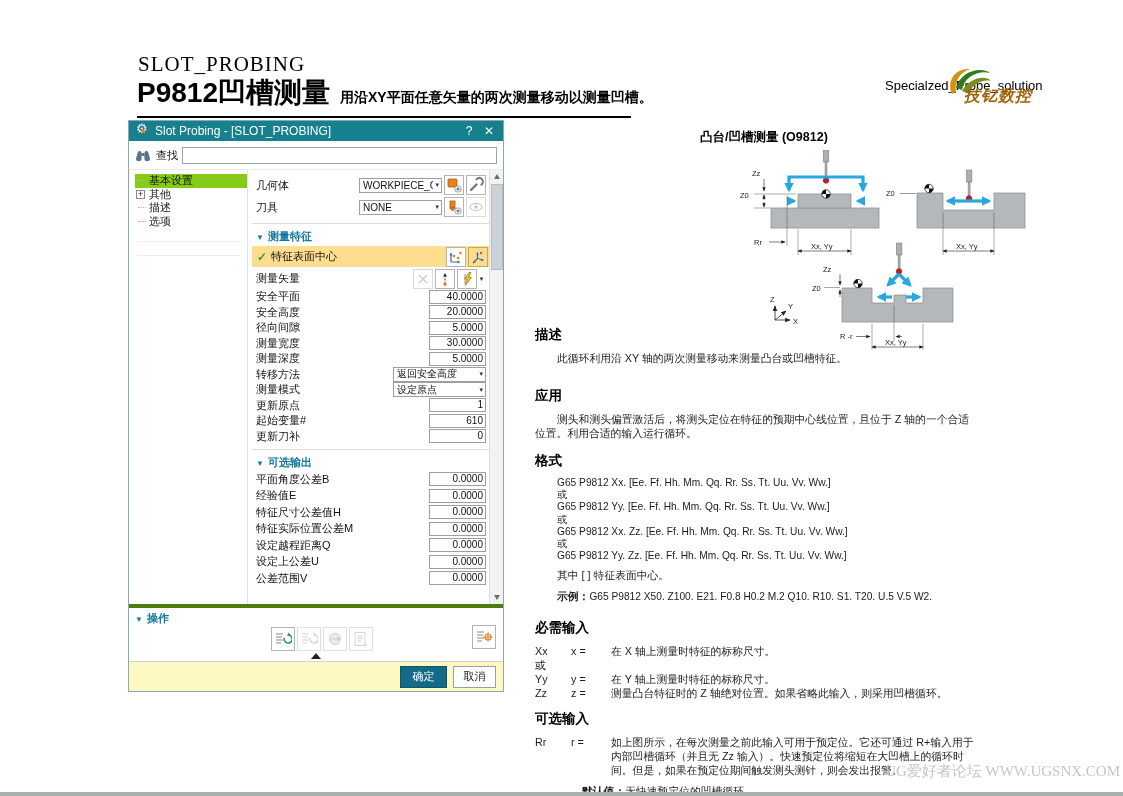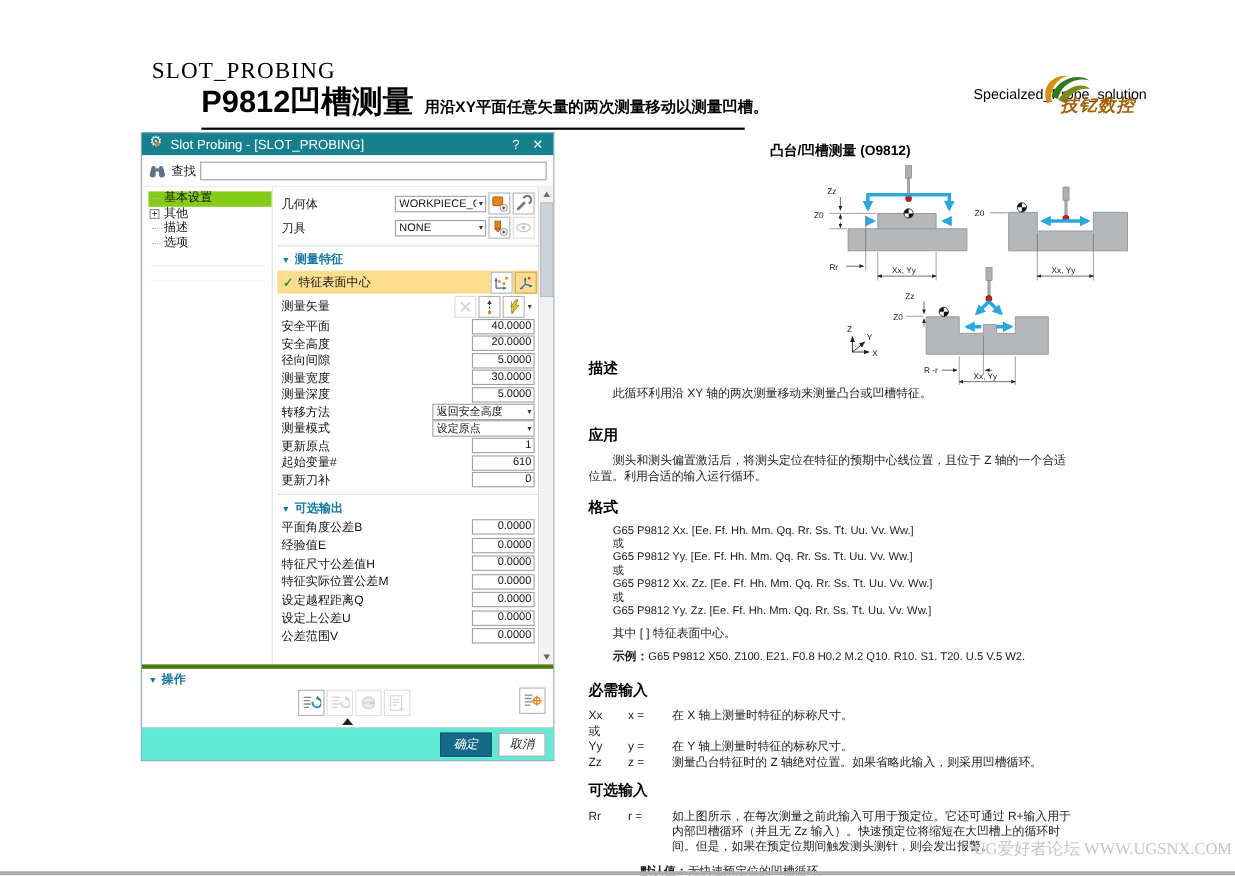--- a/index.html
+++ b/index.html
@@ -1,21 +1,21 @@
 <!DOCTYPE html>
 <html><head>
 <meta charset="utf-8">
 <style>
   html,body{margin:0;padding:0;background:#e8e8e8;font-family:"Liberation Sans",sans-serif;}
   #page{position:relative;width:1123px;height:796px;background:#fff;overflow:hidden;}
   #bottombar{position:absolute;left:0;right:0;bottom:0;height:4px;background:#a9aeae;}
 
   
   .hdr-program{position:absolute;left:138px;top:52px;font-family:"Liberation Serif",serif;font-size:21px;letter-spacing:1px;color:#000;}
-  .hdr-line{position:absolute;left:137px;top:74px;border-bottom:2px solid #000;padding-bottom:4px;display:flex;align-items:baseline;gap:10px;width:494px;margin-left:46px;}
+  .hdr-line{position:absolute;left:137px;top:74px;border-bottom:2px solid #000;padding-bottom:4px;display:flex;align-items:baseline;gap:10px;width:494px;}
   .hdr-title{font-size:28px;font-weight:bold;color:#000;white-space:nowrap;}
   .hdr-sub{font-size:14px;font-weight:bold;color:#000;white-space:nowrap;}
   .hdr-right{position:absolute;left:885px;top:46px;font-size:13px;color:#000;margin-top:32px;}
   .logo{position:absolute;left:944px;top:64px;width:110px;height:44px;}
   .logo-text{position:absolute;left:20px;top:22px;font-size:16px;font-weight:bold;font-style:italic;color:#a16207;letter-spacing:1px;}
   .logo-swirl{position:absolute;left:0;top:0;}
 
   
   .dlg{position:absolute;left:128px;top:120px;width:376px;height:572px;border:1px solid #8aa7b5;background:#fff;display:flex;flex-direction:column;box-sizing:border-box;font-size:11px;color:#111;}
   .dlg-title{height:20px;flex:0 0 20px;background:#17808f;color:#fff;display:flex;align-items:center;gap:6px;padding:0 7px;font-size:12px;}
@@ -57,21 +57,21 @@
   .check{color:#2e9e3e;font-weight:bold;font-size:12px;margin-right:4px;}
   .vec-row{height:21px;display:flex;align-items:center;}
 
   .actions{flex:0 0 46px;border-top:4px solid #4d7c0f;position:relative;padding:3px 6px;box-sizing:border-box;}
   .act-icons{position:absolute;left:142px;top:19px;display:flex;}
   .ibtn2{width:24px;height:24px;border:1px solid #b3b3b3;background:#fff;display:flex;align-items:center;justify-content:center;margin-right:2px;box-sizing:border-box;}
   .ibtn2.dis{opacity:.4;}
   .act-right{position:absolute;right:5px;top:17px;}
   .arrowstrip{flex:0 0 11px;display:flex;align-items:center;justify-content:center;}
   .collapse-arrow{width:0;height:0;border-left:5px solid transparent;border-right:5px solid transparent;border-bottom:6px solid #222;}
-  .footer{flex:0 0 29px;background:#5eead4;border-top:1px solid #d2d2d2;display:flex;align-items:center;justify-content:flex-end;gap:6px;padding:0 7px;font-style:italic;}
+  .footer{flex:0 0 29px;background:#fef9c3;border-top:1px solid #d2d2d2;display:flex;align-items:center;justify-content:flex-end;gap:6px;padding:0 7px;}
   .btn-ok{min-width:37px;height:20px;background:#156a88;border:1px solid #0e5570;color:#fff;font-size:11px;display:flex;align-items:center;justify-content:center;padding:0 4px;}
   .btn-cancel{min-width:33px;height:20px;background:#fff;border:1px solid #9aa0a6;color:#222;font-size:11px;display:flex;align-items:center;justify-content:center;padding:0 4px;}
 
   .sbar{position:absolute;right:0;top:0;bottom:0;width:13px;background:#f2f2f2;border-left:1px solid #dcdcdc;}
   .sarr{position:absolute;left:0;width:13px;height:13px;display:flex;align-items:center;justify-content:center;}
   .sarr.up{top:0;} .sarr.dn{bottom:0;}
   .tri-up{width:0;height:0;border-left:3.5px solid transparent;border-right:3.5px solid transparent;border-bottom:5px solid #6c6c6c;}
   .tri-dn{width:0;height:0;border-left:3.5px solid transparent;border-right:3.5px solid transparent;border-top:5px solid #6c6c6c;}
   .sthumb{position:absolute;left:1px;top:14px;width:10px;height:84px;background:#cdd2d6;border:1px solid #b6bcc0;}
 

